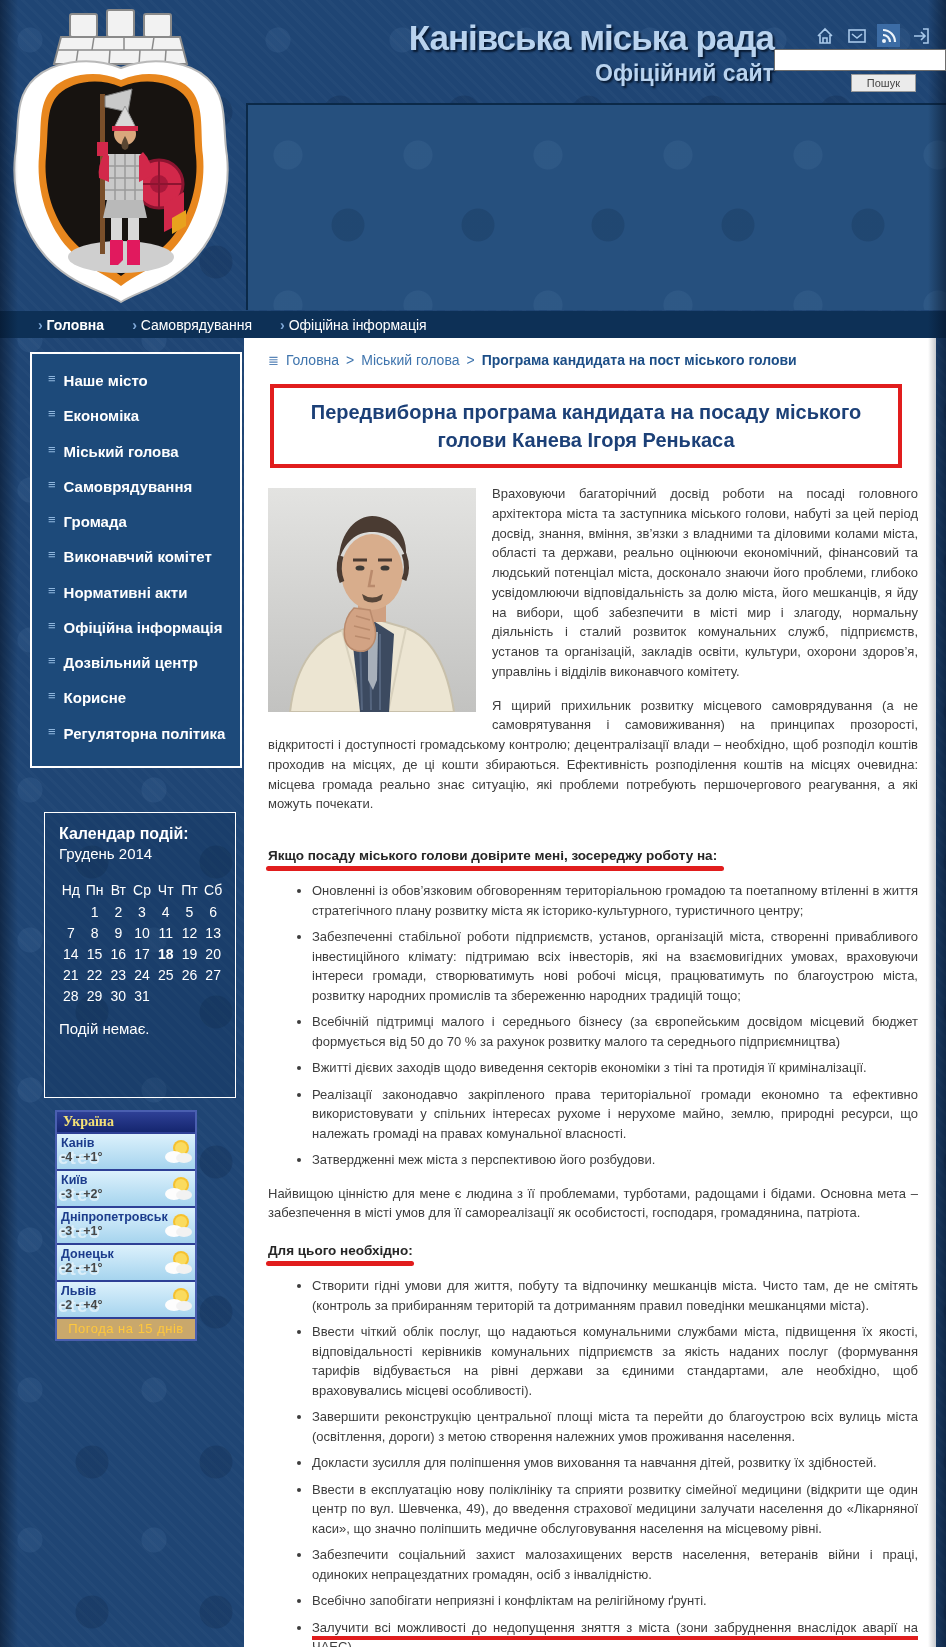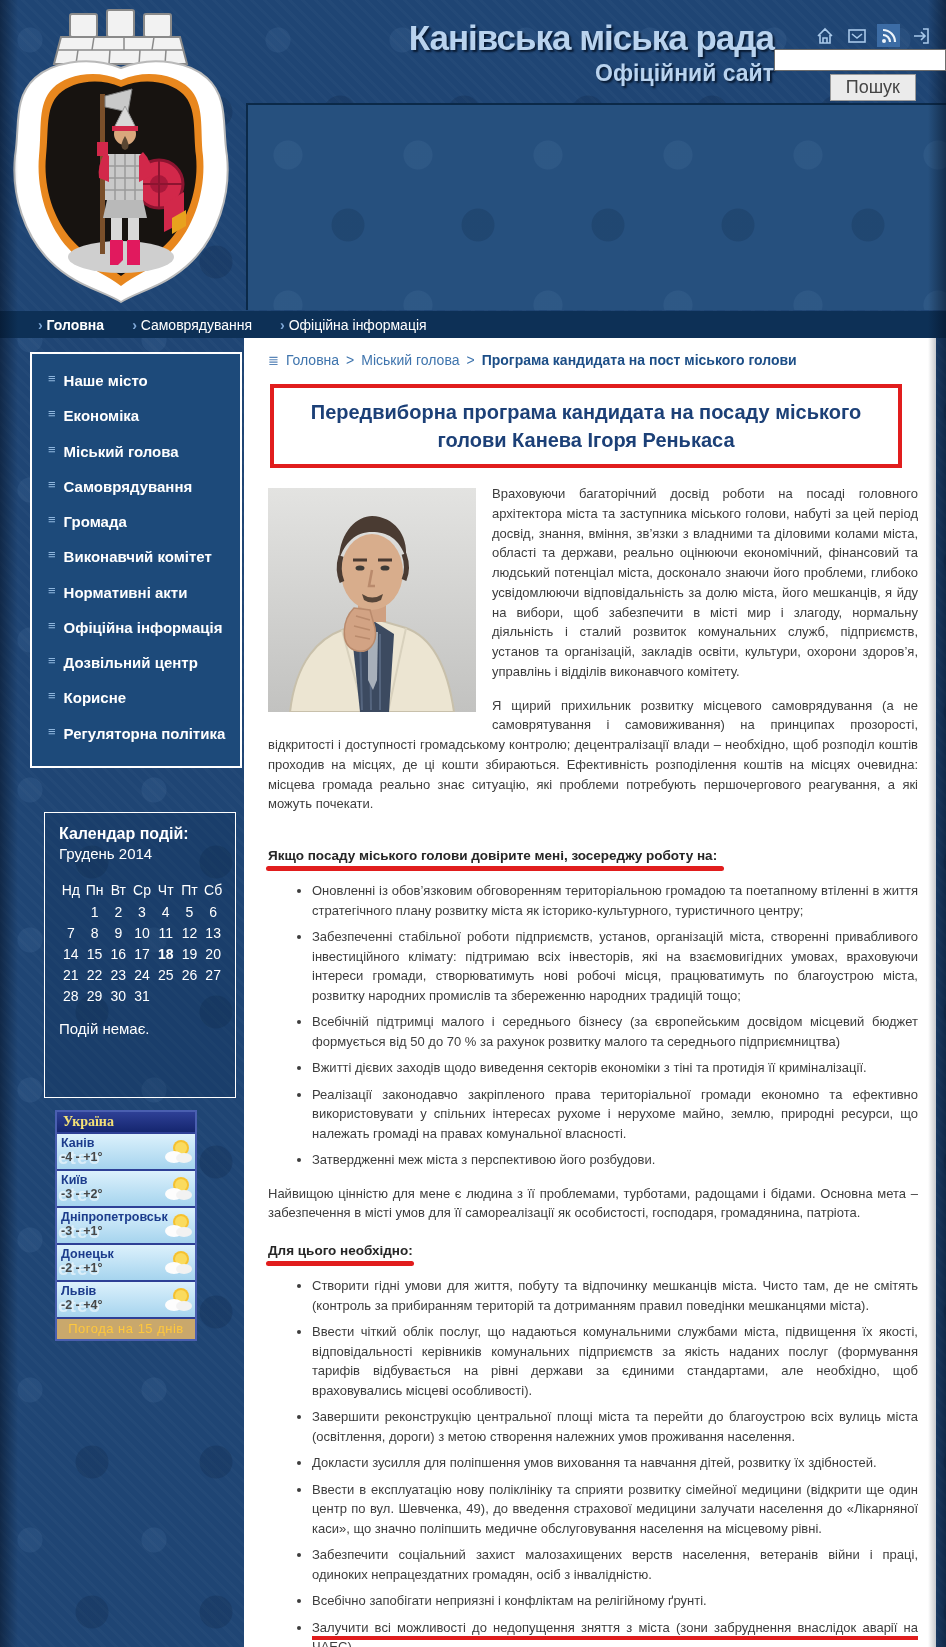--- a/index.html
+++ b/index.html
@@ -19,21 +19,21 @@
   .coat{position:absolute;left:4px;top:4px;width:234px;height:302px;}
   .site-title{position:absolute;top:20px;right:172px;text-align:right;color:#b9d3ee;
     text-shadow:2px 2px 2px rgba(4,18,38,.85);font-weight:bold;}
   .site-title .t1{font-size:35px;letter-spacing:-1px;line-height:1.05;}
   .site-title .t2{font-size:23px;margin-top:3px;}
   .header-icons{position:absolute;top:24px;right:14px;display:flex;gap:9px;}
   .h-icon{width:23px;height:23px;display:flex;align-items:center;justify-content:center;cursor:pointer;}
   .h-icon.rss-bg{background:#3c6ca5;}
   .search-input{position:absolute;top:49px;right:0;width:166px;height:18px;border:1px solid #6d6d6d;background:#fff;z-index:60;}
   .search-btn{position:absolute;top:74px;right:30px;background:#ebebeb;border:1px solid #9a9a9a;
-    font-size:18px;color:#454545;padding:2px 15px;cursor:pointer;z-index:60;font-family:"Liberation Sans",sans-serif;}
+    font-size:11px;color:#454545;padding:2px 15px;cursor:pointer;z-index:60;font-family:"Liberation Sans",sans-serif;}
   .header-banner{position:absolute;left:246px;top:103px;width:700px;height:207px;background:#26507e;
     border-top:2px solid #0b2948;border-left:2px solid #0b2948;box-sizing:border-box;
     background-image:radial-gradient(circle at 40px 50px, rgba(140,180,220,.08) 0 14px, transparent 15px),
       radial-gradient(circle at 100px 120px, rgba(8,28,56,.18) 0 16px, transparent 17px);
     background-size:130px 150px;}
   
   .navbar{position:absolute;top:311px;left:0;width:946px;height:27px;background:#0d3056;
     display:flex;align-items:center;padding-left:38px;gap:28px;box-sizing:border-box;z-index:40;}
   .nav-item{color:#fff;font-size:14px;cursor:pointer;white-space:nowrap;}
   .nav-item::before{content:"› ";color:#7fa9d8;font-weight:bold;}

